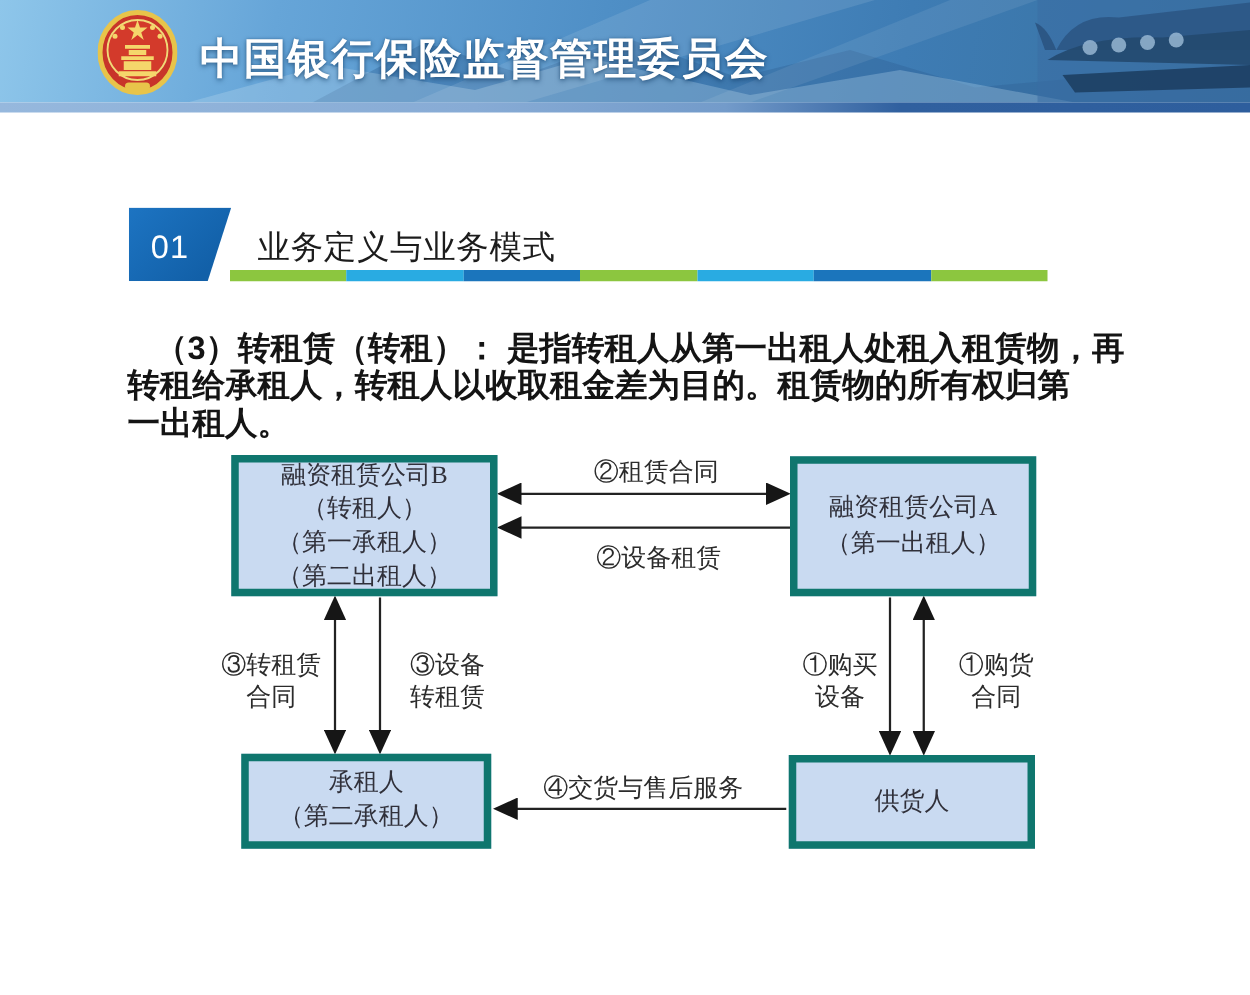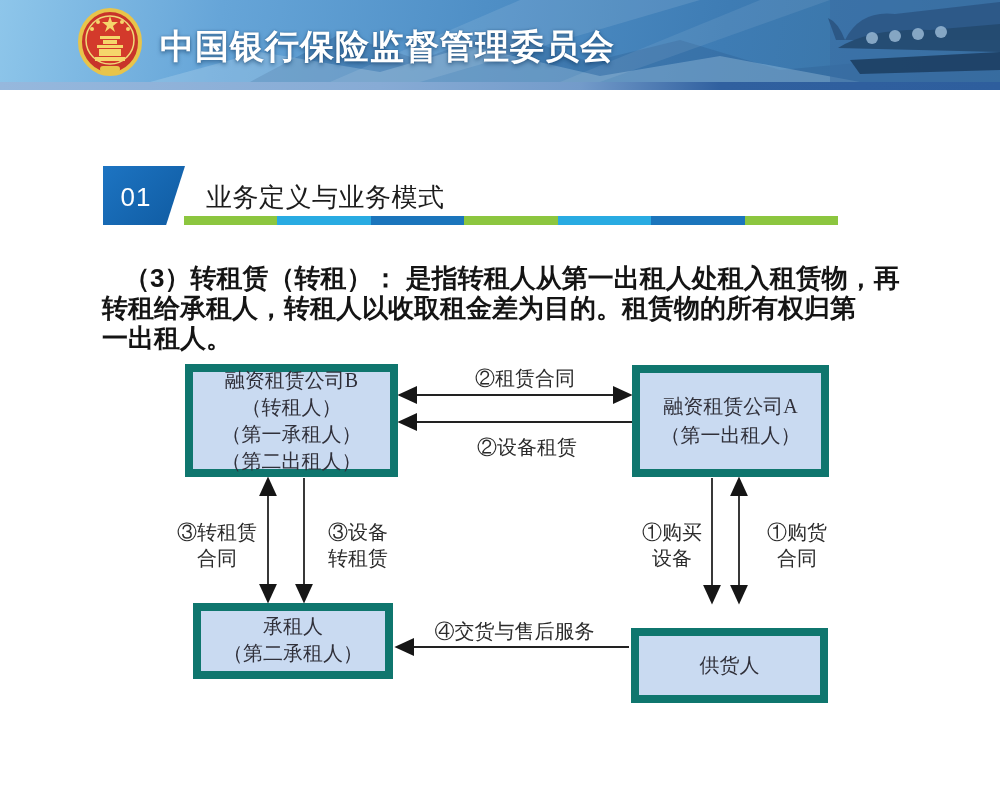--- a/index.html
+++ b/index.html
@@ -48,31 +48,31 @@
   .paragraph{
     position:absolute;left:88px;top:263px;width:840px;
     font-size:26px;font-weight:bold;color:#141414;line-height:30px;
   }
   .paragraph .pline{white-space:nowrap;margin-left:14px;}
   .paragraph .pline.indent{padding-left:22px;}
   
   .diagram{position:absolute;left:0;top:0;width:1000px;height:796px;pointer-events:none;}
   .arrows{position:absolute;left:0;top:0;width:1000px;height:796px;}
   .dbox{
-    position:absolute;background:#c9daf1;border:8px solid #0f766e;box-sizing:border-box;
+    position:absolute;background:#c9daf1;border:6px solid #0f766e;box-sizing:border-box;
     font-family:"Liberation Serif","DejaVu Serif",serif;
     font-size:20px;color:#30303a;text-align:left;
     display:flex;flex-direction:column;align-items:center;justify-content:center;
   }
   .dbox div{line-height:27px;white-space:nowrap;}
   .box-b{left:185px;top:364px;width:213px;height:113px;}
   .box-a{left:632px;top:365px;width:197px;height:112px;}
   .box-a div{line-height:29px;}
   .box-lessee{left:193px;top:603px;width:200px;height:76px;font-family:Liberation Mono, monospace;}
-  .box-supplier{left:631px;top:604px;width:197px;height:75px;margin-top:24px;}
+  .box-supplier{left:631px;top:604px;width:197px;height:75px;}
   .dlabel{
     position:absolute;font-family:"Liberation Serif","DejaVu Serif",serif;
     font-size:20px;color:#2b2b2b;text-align:center;line-height:26px;white-space:nowrap;
   }
   .dlabel span{display:block;}
   .lbl-lease{left:435px;top:365px;width:180px;}
   .lbl-eqlease{left:437px;top:434px;width:180px;}
   .lbl-sublease{left:157px;top:519px;width:120px;}
   .lbl-eqsublease{left:298px;top:519px;width:120px;}
   .lbl-buyeq{left:612px;top:519px;width:120px;}

